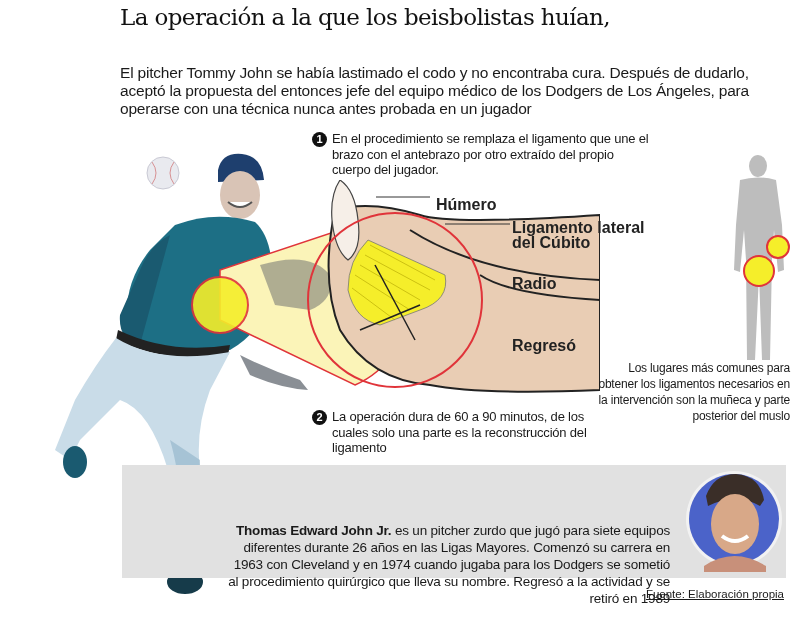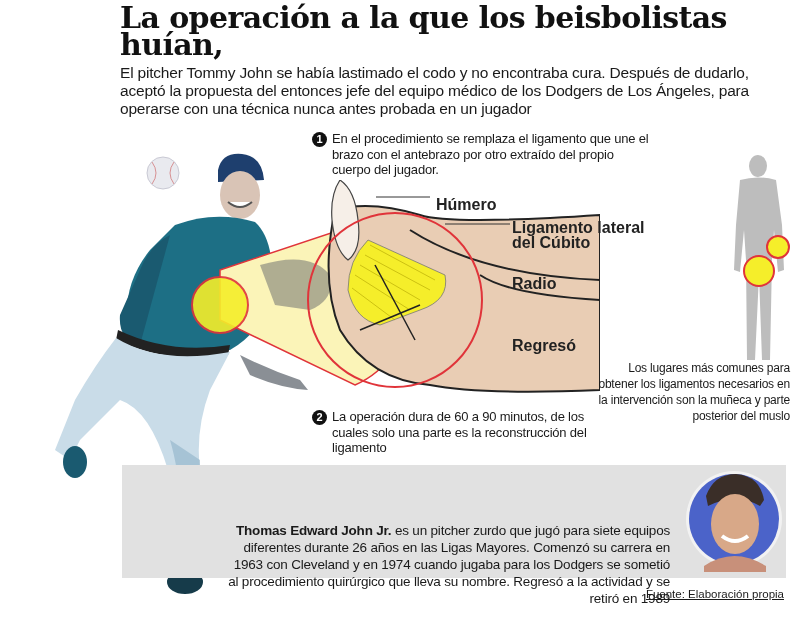--- a/index.html
+++ b/index.html
@@ -5,21 +5,21 @@
   html, body { margin: 0; padding: 0; }
   body {
     width: 792px; height: 620px; overflow: hidden; position: relative;
     background: #ffffff;
     font-family: "Liberation Sans", "DejaVu Sans", sans-serif;
     color: #1a1a1a;
   }
   .headline {
     position: absolute; left: 120px; top: 4px; width: 660px;
     font-family: "DejaVu Serif", "Liberation Serif", serif;
-    font-weight: bold; font-size: 30px; line-height: 27px; letter-spacing: -0.6px;
+    font-weight: normal; font-size: 23px; line-height: 27px; letter-spacing: -0.6px;
     color: #111;
   }
   .lead {
     position: absolute; left: 120px; top: 64px; width: 670px;
     font-size: 15.5px; line-height: 18px; color: #1a1a1a; letter-spacing: -0.2px;
   }
   .step {
     position: absolute; font-size: 13px; line-height: 15.5px; color: #1a1a1a;
     display: flex; gap: 5px; letter-spacing: -0.2px;
   }

